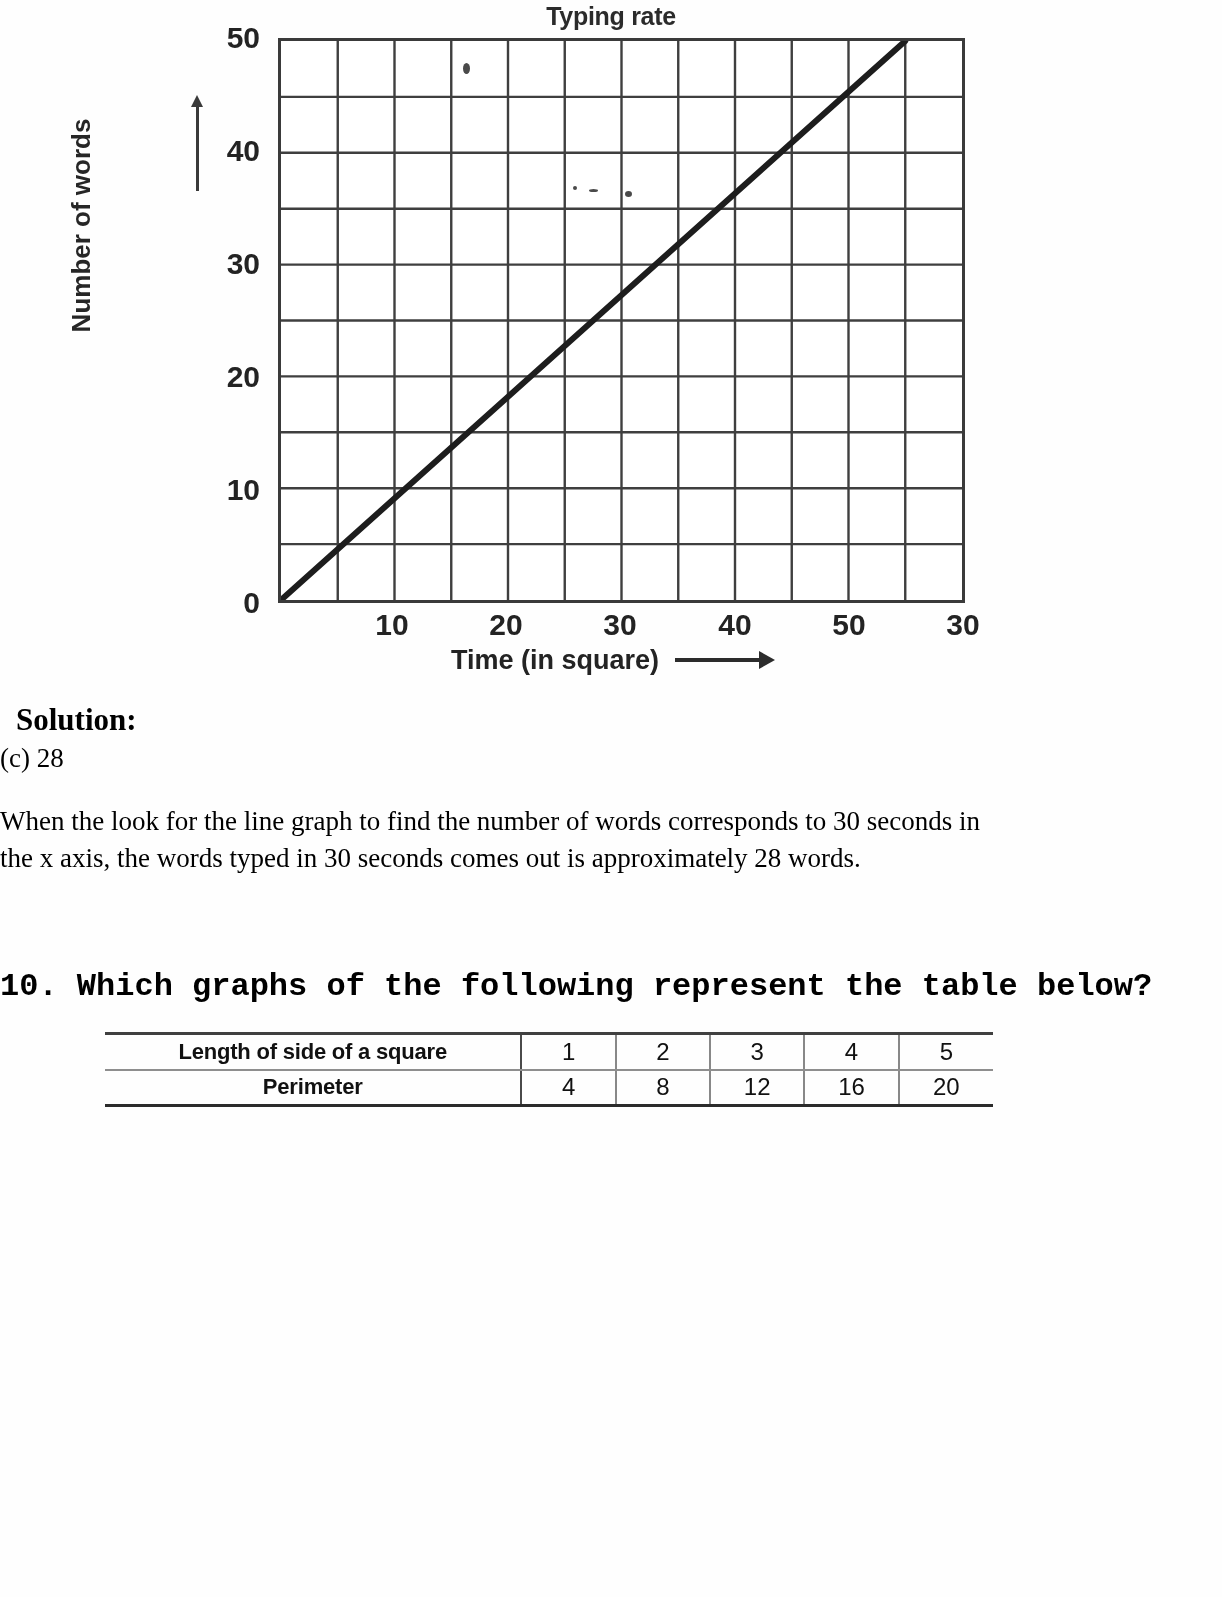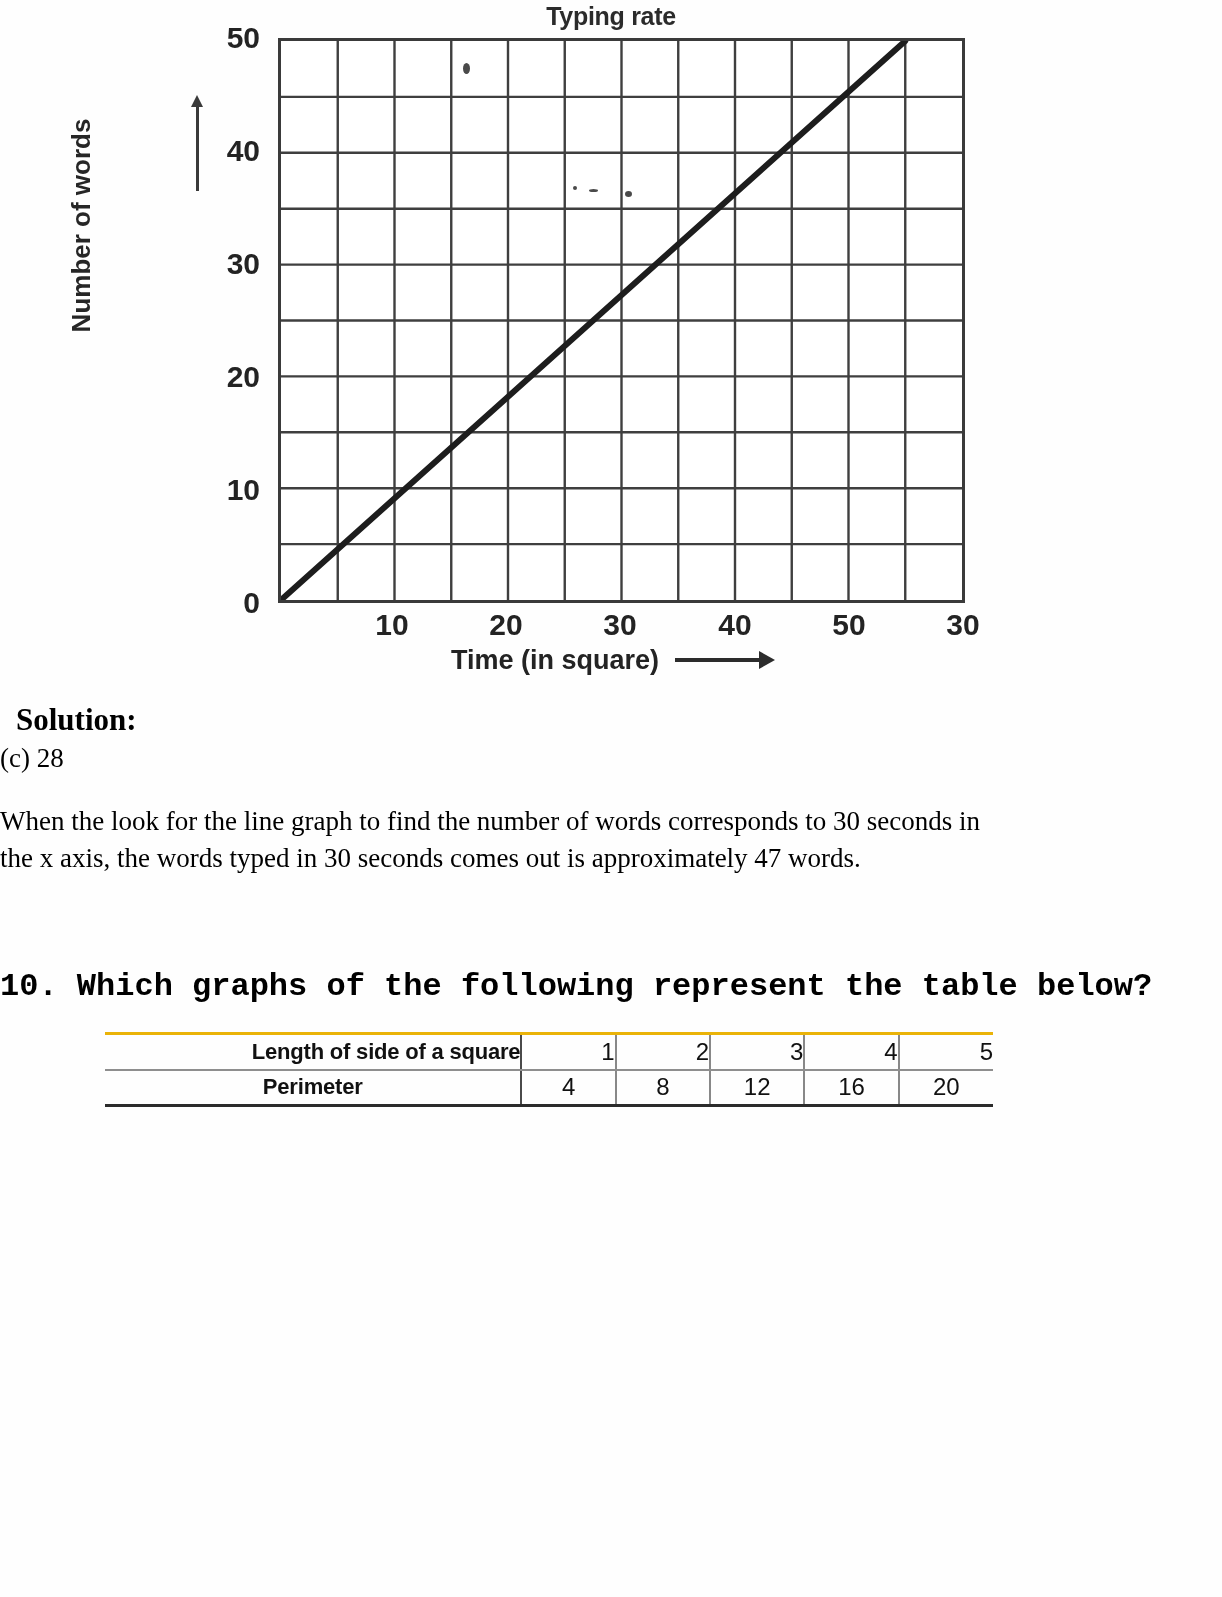--- a/index.html
+++ b/index.html
@@ -177,21 +177,21 @@
     letter-spacing: -0.2px;
     border-right: 2px solid #4a4a4a;
   }
   .tbl-val {
     width: 94px;
     text-align: center;
     font-size: 24px;
     border-right: 2px solid #888;
   }
   .tbl-val.last { border-right: none; }
-  #perimeter-table tr.row-top td { border-top: 3px solid #eab308; text-align: right; }
+  #perimeter-table tr.row-top td { border-top: 3px solid #404040; }
   #perimeter-table tr.row-top td { border-bottom: 2px solid #8e8e8e; }
   #perimeter-table tr.row-bot td { border-bottom: 3px solid #2b2b2b; }
 
   
   .minigraph { position: absolute; }
 </style>
 </head>
 <body>
 
 <div class="page">
@@ -258,21 +258,21 @@
       <span class="speck" style="left:308px; top:148px; width:9px; height:3px;"></span>
       <span class="speck" style="left:344px; top:150px; width:7px; height:6px;"></span>
     </div>
   </div>
 
   <div id="solution-block">
     <div class="sol-head">Solution:</div>
     <div class="sol-line">(c) 28</div>
     <div class="sol-gap"></div>
     <div class="sol-line">When the look for the line graph to find the number of words corresponds to 30 seconds in</div>
-    <div class="sol-line">the x axis, the words typed in 30 seconds comes out is approximately 47 words.</div>
+    <div class="sol-line">the x axis, the words typed in 30 seconds comes out is approximately 28 words.</div>
   </div>
 
   <div id="q10-heading">10. Which graphs of the following represent the table below?</div>
 
   <table id="perimeter-table">
     <tbody>
         <tr class="row-top">
       <td class="tbl-label">Length of side of a square</td>
       <td class="tbl-val">1</td>
       <td class="tbl-val">2</td>

